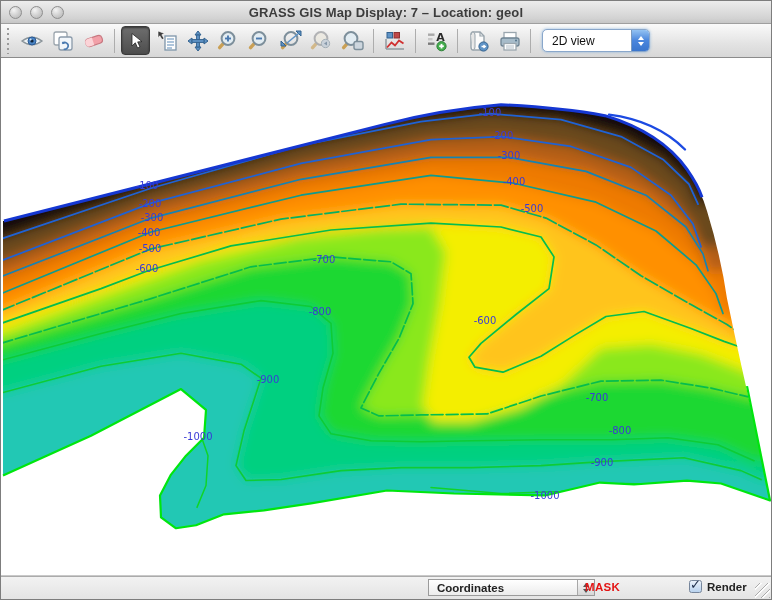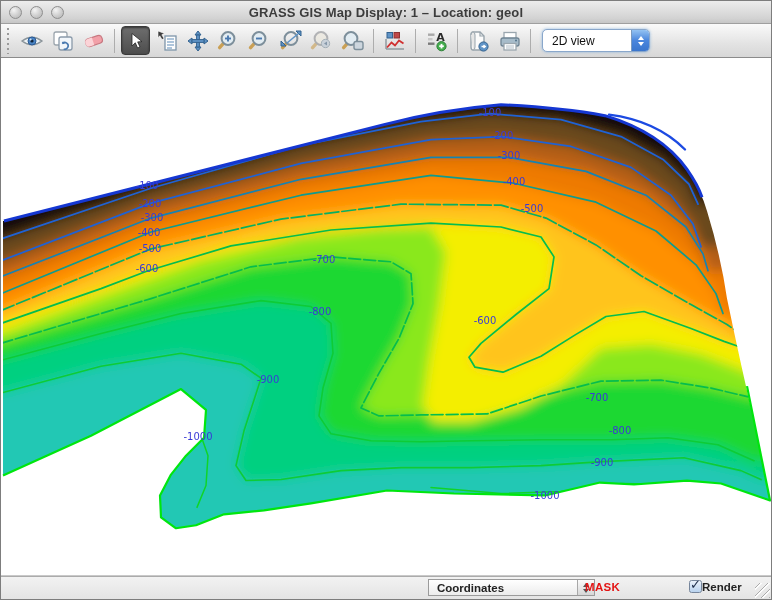--- a/index.html
+++ b/index.html
@@ -30,33 +30,33 @@
   .canvas svg.map{position:absolute;left:0;top:0;width:100%;height:100%;}
 
   
   .statusbar{height:22px;flex:0 0 22px;background:linear-gradient(#f2f2f2,#e4e4e4);border-top:1px solid #ababab;position:relative;font-size:11px;}
   .coord-select{position:absolute;left:427px;top:2px;width:167px;height:17px;background:linear-gradient(#ffffff,#ececec);border:1px solid #9b9b9b;border-radius:0;display:flex;align-items:center;overflow:hidden;box-sizing:border-box;gap:28px;}
   .coord-select .val{flex:1;font-size:11.5px;font-weight:bold;color:#222;padding-left:8px;}
   .coord-stepper{width:16px;height:100%;background:linear-gradient(#fbfbfb,#d6d6d6);border-left:1px solid #a8a8a8;display:flex;flex-direction:column;align-items:center;justify-content:center;gap:2px;}
   .coord-stepper .arr-up{border-bottom-color:#555;}
   .coord-stepper .arr-dn{border-top-color:#555;}
   .mask{position:absolute;left:584px;top:4px;color:#e31414;font-weight:bold;font-size:11.5px;letter-spacing:.3px;}
-  .render-wrap{position:absolute;left:688px;top:3px;display:flex;align-items:center;}
+  .render-wrap{position:absolute;left:688px;top:3px;display:flex;align-items:center;gap:5px;}
   .checkbox{width:13px;height:13px;border:1px solid #76869c;border-radius:2.5px;background:linear-gradient(#eaf2fb,#b9d2ee);position:relative;box-sizing:border-box;}
   .checkbox::after{content:"✓";position:absolute;left:0px;top:-4px;font-size:13px;font-weight:bold;color:#1d2c49;}
   .render-label{font-size:11.5px;color:#222;font-weight:bold;}
   .resize-grip{position:absolute;right:1px;bottom:1px;width:15px;height:15px;background:repeating-linear-gradient(135deg,transparent 0 3px,#ababab 3px 4.2px,#fdfdfd 4.2px 5.6px);}
 </style>
 </head>
 <body>
 
 <div class="window">
 
   <div class="titlebar">
-    <div class="title-text">GRASS GIS Map Display: 1  – Location: geol</div>
+    <div class="title-text">GRASS GIS Map Display: 7  – Location: geol</div>
     <div class="traffic">
       <div class="tl-circle"></div>
       <div class="tl-circle"></div>
       <div class="tl-circle"></div>
     </div>
   </div>
 
   <div class="toolbar">
     <div class="grip"></div>
 

